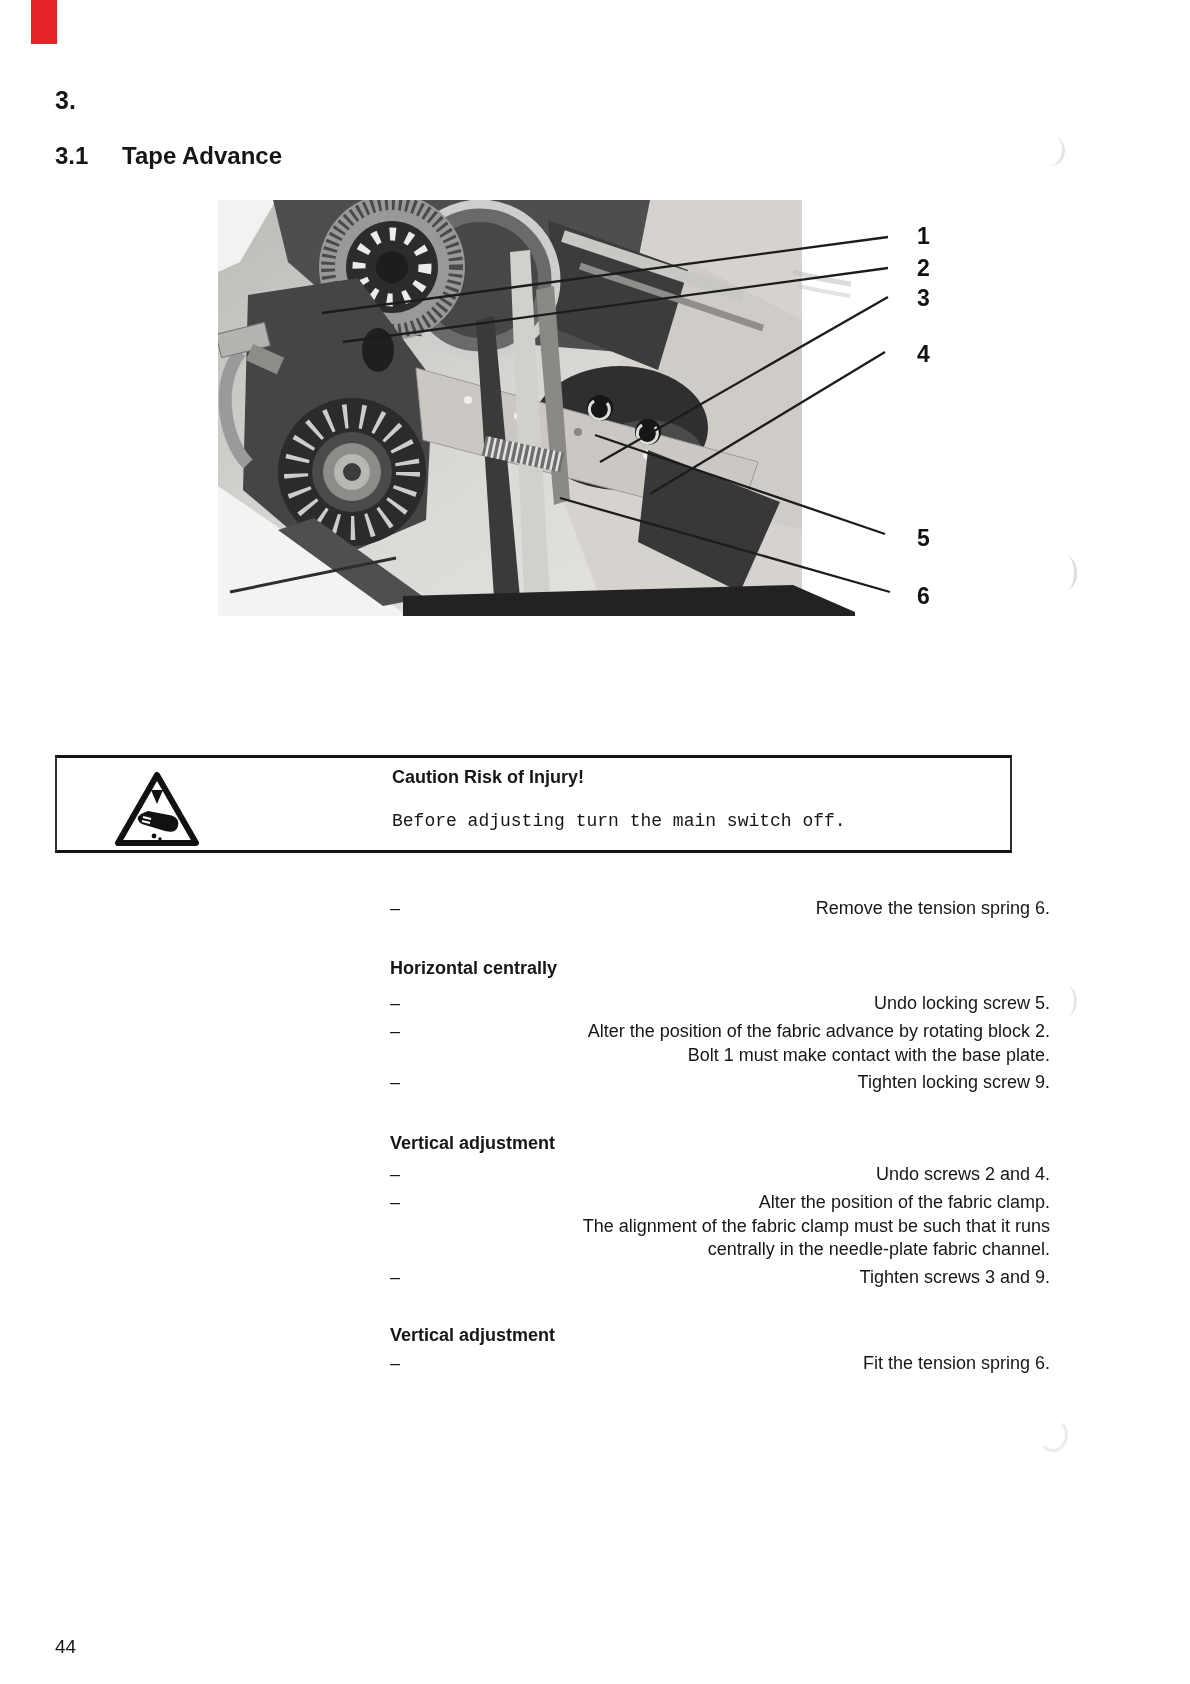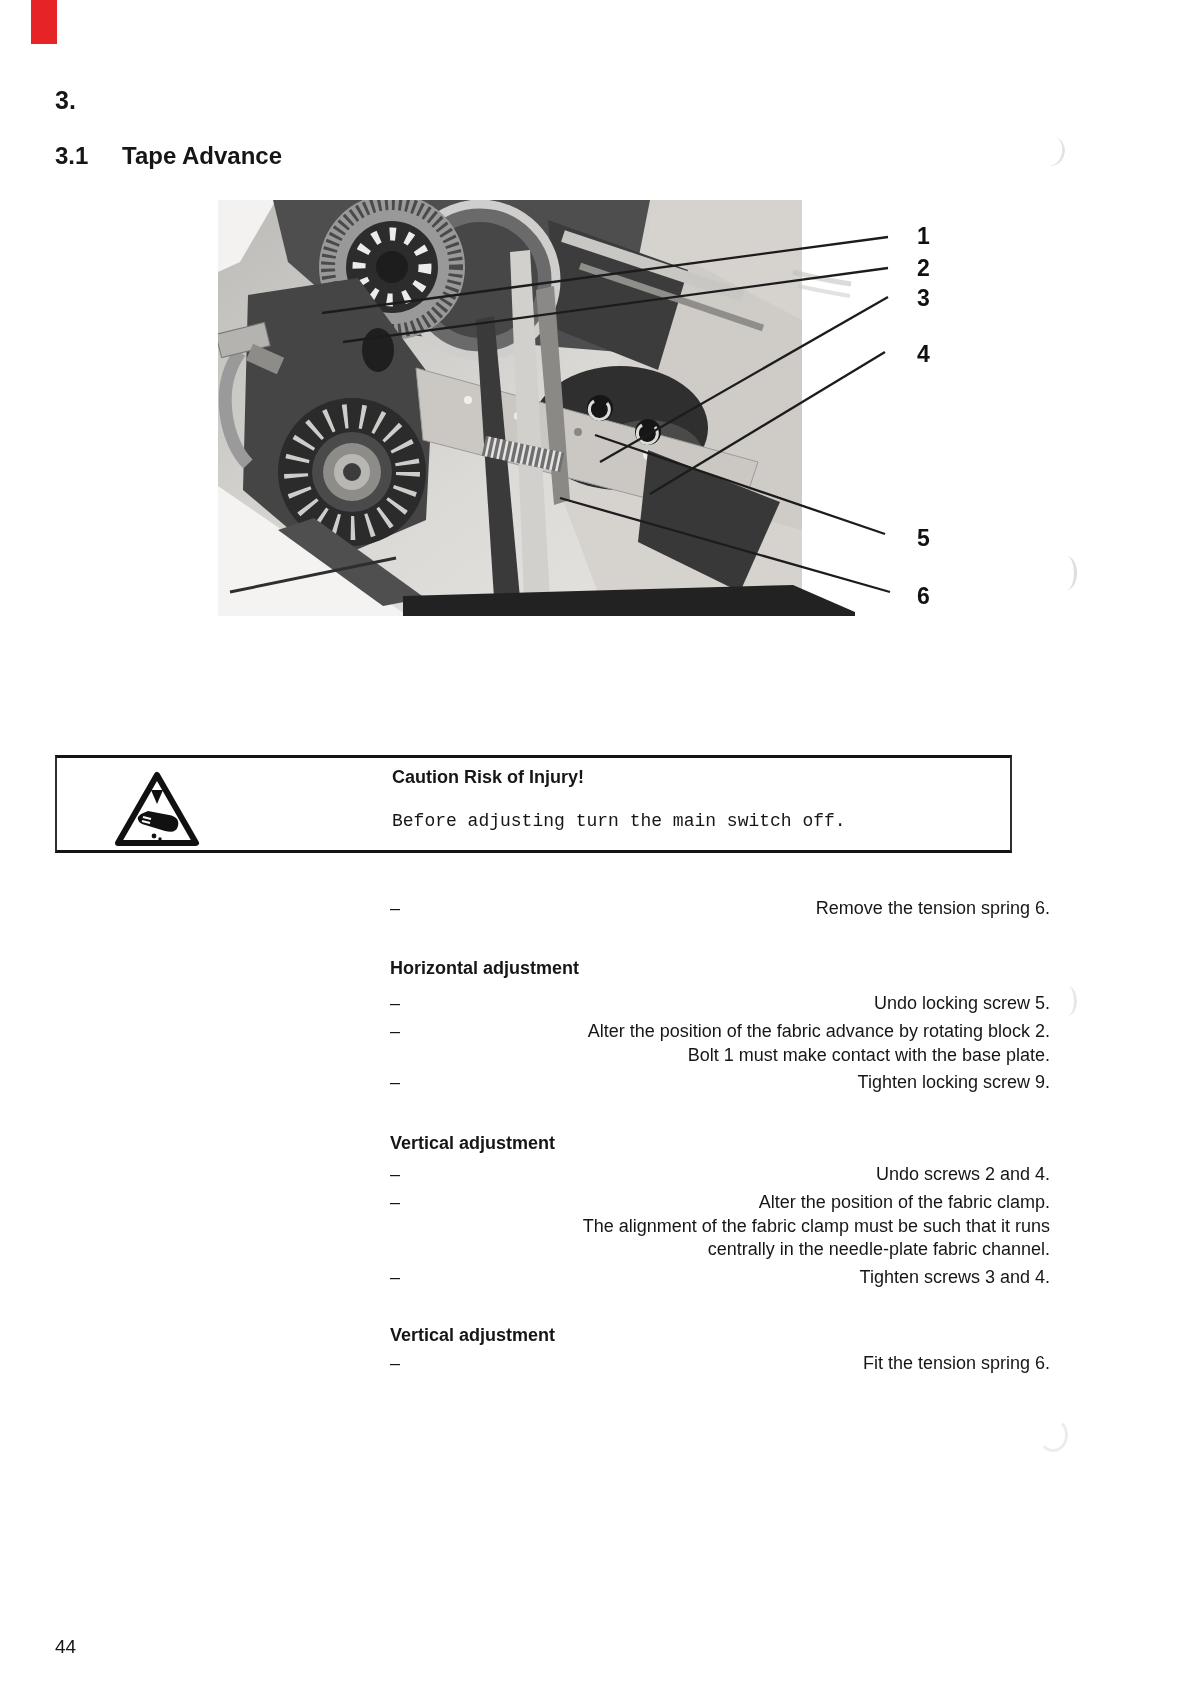--- a/index.html
+++ b/index.html
@@ -188,21 +188,21 @@
     </svg>
     <span class="caution-title">Caution Risk of Injury!</span>
     <span class="caution-body">Before adjusting turn the main switch off.</span>
   </div>
 
   <div class="li" style="top:897px">
     <span class="dash">–</span>
     <span class="txt">Remove the tension spring 6.</span>
   </div>
 
-  <div class="subhead" style="top:958px">Horizontal adjustment</div>
+  <div class="subhead" style="top:958px">Horizontal centrally</div>
   <div class="li" style="top:992px">
     <span class="dash">–</span>
     <span class="txt">Undo locking screw 5.</span>
   </div>
   <div class="li" style="top:1020px">
     <span class="dash">–</span>
     <span class="txt">Alter the position of the fabric advance by rotating block 2.
 Bolt 1 must make contact with the base plate.</span>
   </div>
   <div class="li" style="top:1071px">
@@ -216,21 +216,21 @@
     <span class="txt">Undo screws 2 and 4.</span>
   </div>
   <div class="li" style="top:1191px">
     <span class="dash">–</span>
     <span class="txt">Alter the position of the fabric clamp.
 The alignment of the fabric clamp must be such that it runs
 centrally in the needle-plate fabric channel.</span>
   </div>
   <div class="li" style="top:1266px">
     <span class="dash">–</span>
-    <span class="txt">Tighten screws 3 and 4.</span>
+    <span class="txt">Tighten screws 3 and 9.</span>
   </div>
 
   <div class="subhead" style="top:1325px">Vertical adjustment</div>
   <div class="li" style="top:1352px">
     <span class="dash">–</span>
     <span class="txt">Fit the tension spring 6.</span>
   </div>
 
   <span class="pagenum">44</span>
 

